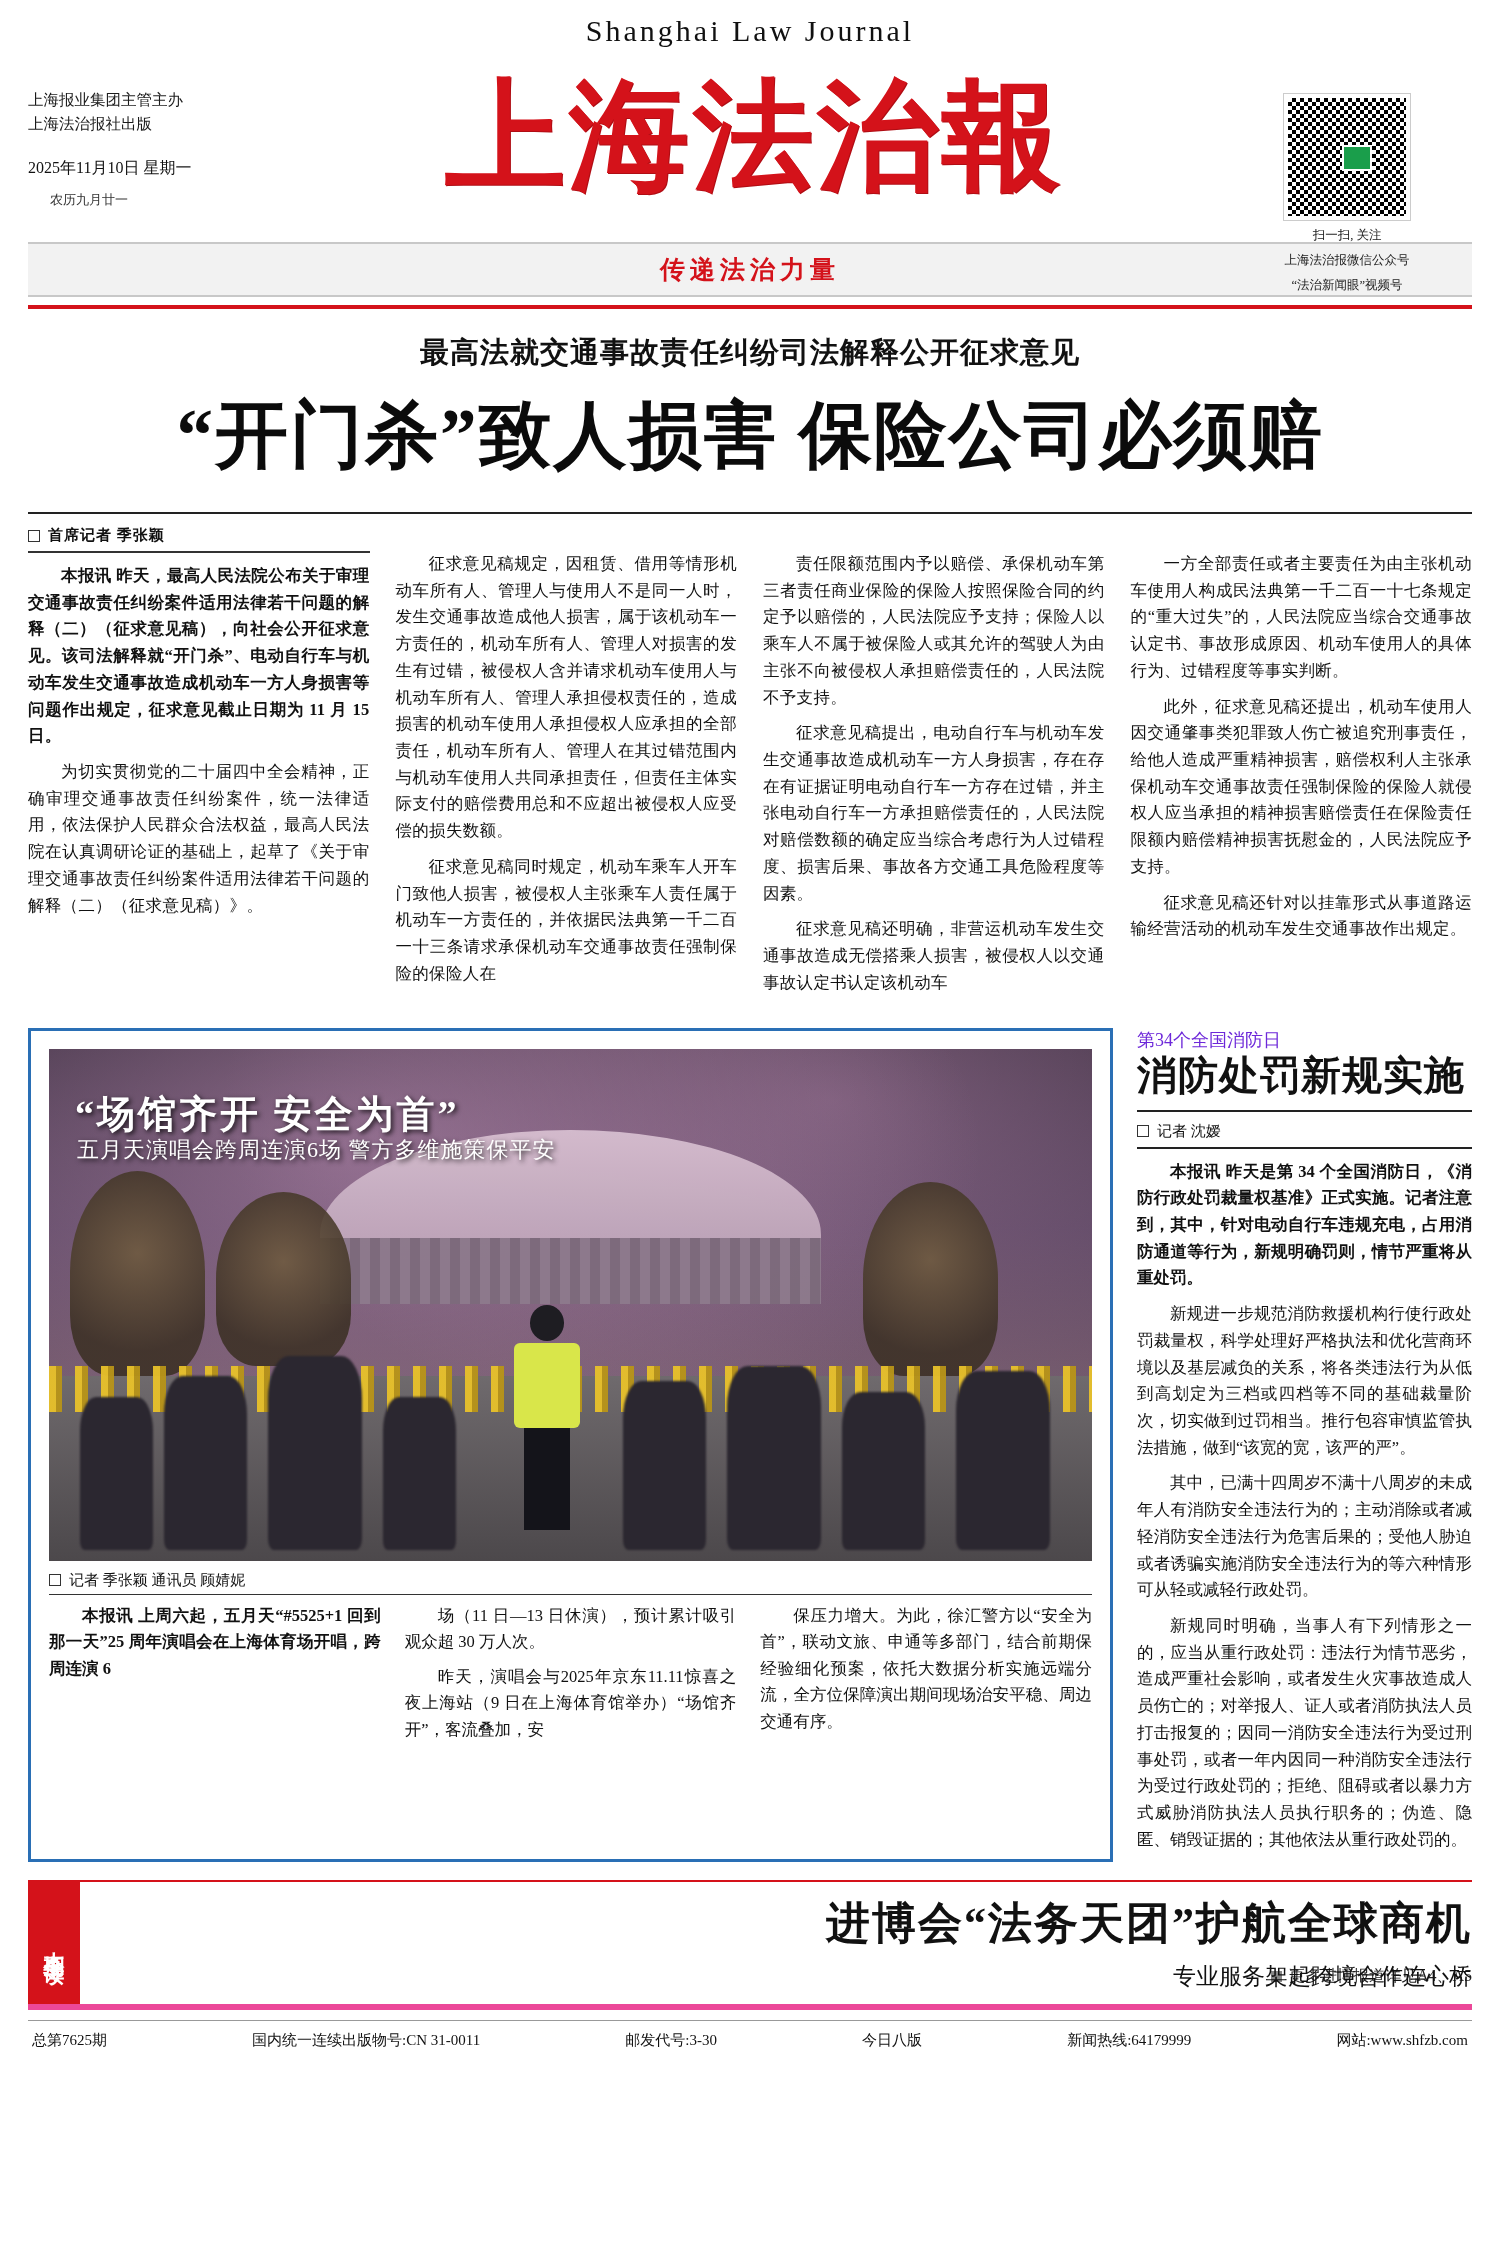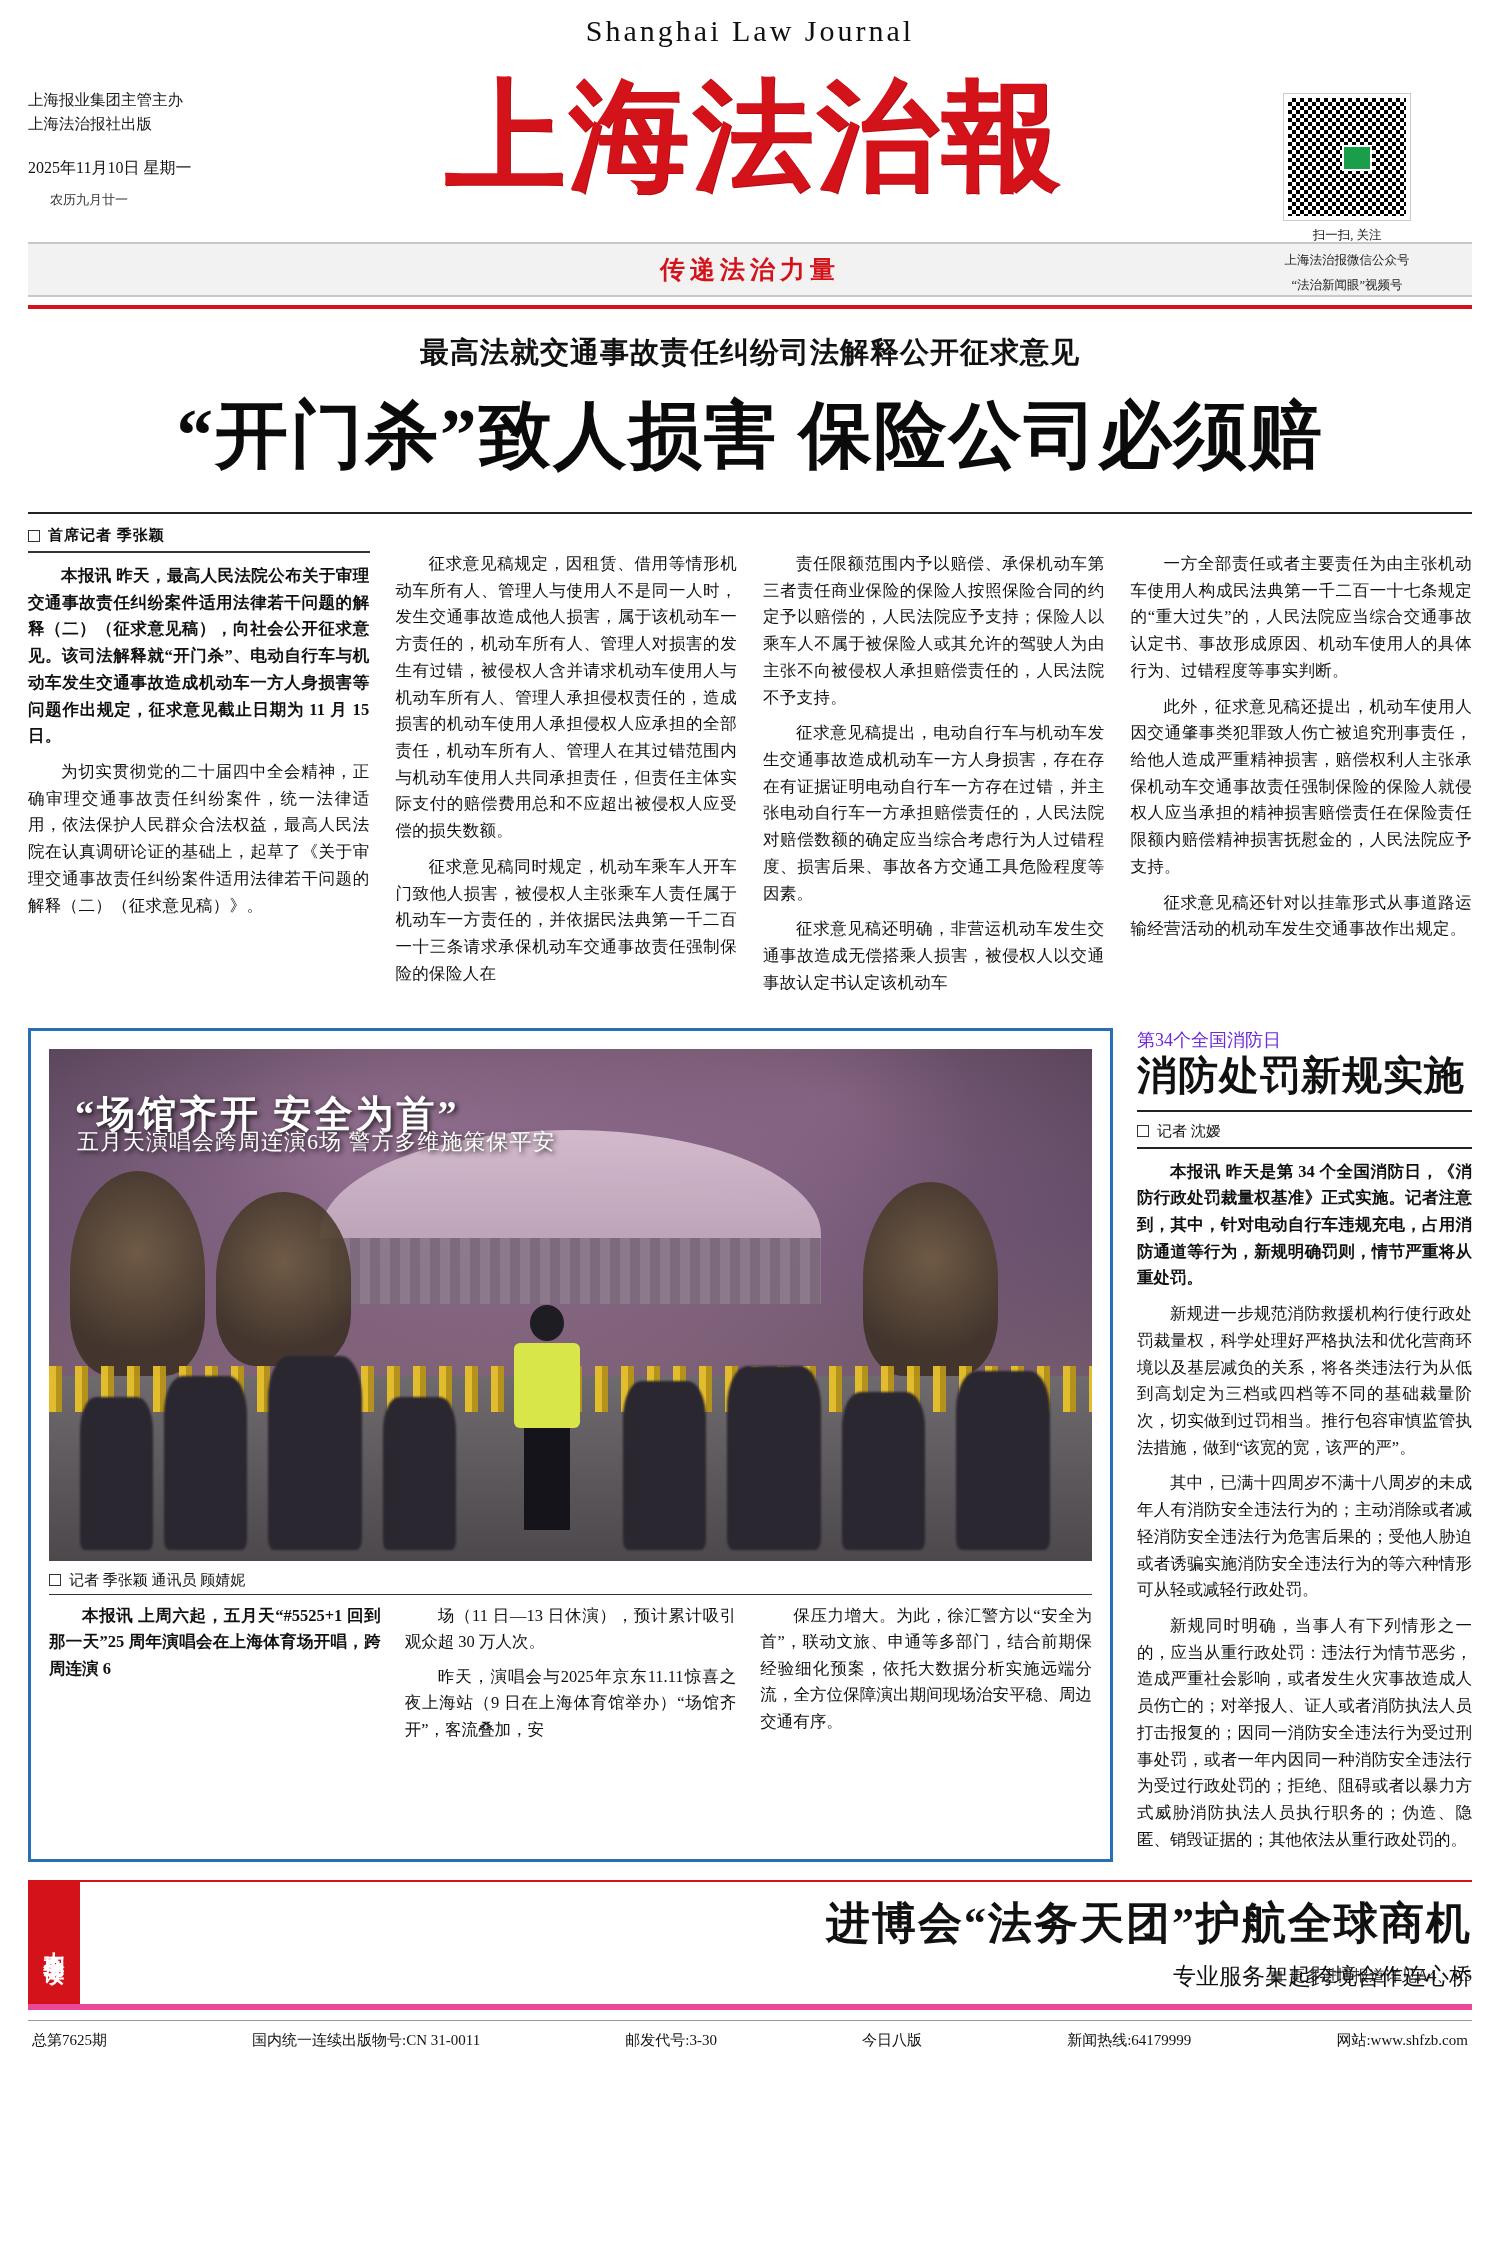--- a/index.html
+++ b/index.html
@@ -88,21 +88,21 @@
   .ph-ground{position:absolute;left:0;right:0;bottom:0;height:36%;
     background:linear-gradient(#6f6a6d,#4c484b);}
   .ph-fence{position:absolute;left:0;right:0;top:62%;height:9%;
     background:repeating-linear-gradient(90deg,#e8c12a 0 7px,#b89418 7px 13px,rgba(0,0,0,0) 13px 26px);opacity:.95;}
   .ph-fig{position:absolute;bottom:2%;background:#2b2730;border-radius:22% 22% 6% 6%;filter:blur(1.2px);}
   .ph-cop{position:absolute;left:44%;bottom:6%;width:7.5%;height:44%;}
   .ph-cop .head{position:absolute;left:28%;top:0;width:44%;height:16%;background:#1e1d22;border-radius:50%;}
   .ph-cop .vest{position:absolute;left:8%;top:17%;width:84%;height:38%;background:#d9e64a;border-radius:6px;}
   .ph-cop .legs{position:absolute;left:20%;top:55%;width:60%;height:45%;background:#14141a;}
   .ph-cap1{position:absolute;left:26px;top:40px;color:#fff;font-size:38px;font-weight:bold;letter-spacing:3px;text-shadow:2px 2px 5px rgba(0,0,0,.8);}
-  .ph-cap2{position:absolute;left:28px;top:78px;color:#fff;font-size:22px;letter-spacing:1px;text-shadow:2px 2px 5px rgba(0,0,0,.85);}
+  .ph-cap2{position:absolute;left:28px;top:86px;color:#fff;font-size:22px;letter-spacing:1px;text-shadow:2px 2px 5px rgba(0,0,0,.85);}
 
   .cap-byline{display:flex;align-items:center;gap:8px;font-size:15px;margin:10px 0 4px;}
   .cap-rule{height:1.5px;background:#333;margin-bottom:8px;}
   .cap-cols{display:flex;gap:24px;}
   .cap-cols p{margin:0 0 8px;font-size:16.5px;line-height:1.6;text-align:justify;text-indent:2em;}
   .cap-cols .c{flex:1;}
 
   
   .rightcol{flex:1;}
   .rc-kicker{font-size:18px;color:#6d28d9;}

